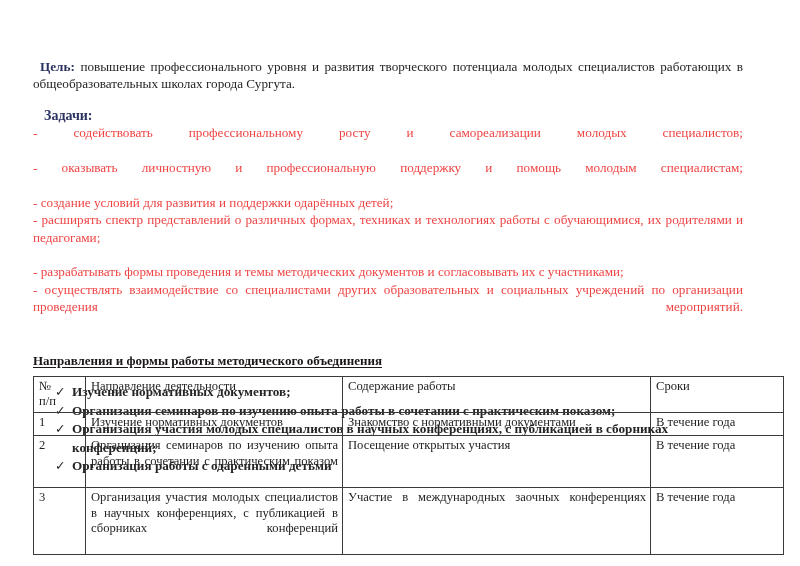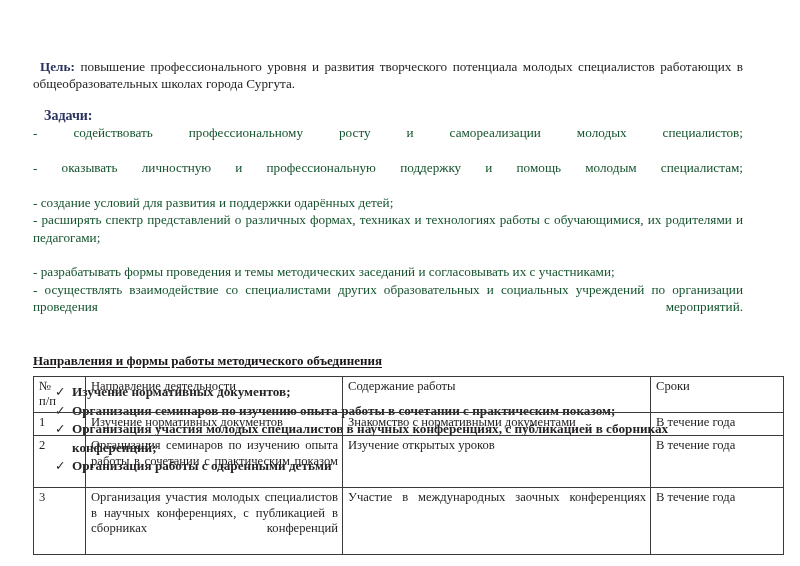--- a/index.html
+++ b/index.html
@@ -62,21 +62,21 @@
   }
   .spacer-md { height: 14px; }
   .spacer-lg { height: 19px; }
 
   .task-line {
     font-size: 13.2px;
     line-height: 17.4px;
     text-align: justify;
     text-justify: inter-word;
     margin: 0;
-    color: #14532d;
+    color: #ef4444;
   }
   .task-line:after {
     content: "";
     display: inline-block;
     width: 100%;
   }
   .task-line.nojust { text-align: left; }
   .task-line.nojust:after { display: none; }
 
   
@@ -164,21 +164,21 @@
       <span>повышение профессионального уровня и развития творческого потенциала молодых специалистов работающих в общеобразовательных школах города Сургута.</span></p>
 
     <div class="spacer-md"></div>
 
     <p class="tasks-title">Задачи:</p>
 
     <p class="task-line">- содействовать профессиональному росту и самореализации молодых специалистов;</p>
     <p class="task-line">- оказывать личностную и профессиональную поддержку и помощь молодым специалистам;</p>
     <p class="task-line nojust">-  создание условий для развития и поддержки одарённых детей;</p>
     <p class="task-line">- расширять спектр представлений о различных формах, техниках и технологиях работы с обучающимися, их родителями и педагогами;</p>
-    <p class="task-line nojust">- разрабатывать формы проведения и темы методических заседаний и согласовывать их с участниками;</p>
+    <p class="task-line nojust">- разрабатывать формы проведения и темы методических документов и согласовывать их с участниками;</p>
     <p class="task-line">- осуществлять взаимодействие со специалистами других образовательных и социальных учреждений по организации проведения мероприятий.</p>
 
     <div class="spacer-lg"></div>
 
     <p class="section-heading">Направления и формы работы методического объединения</p>
 
     <div class="spacer-md"></div>
 
     <ul class="checklist">
       <li class="check-item">
@@ -217,21 +217,21 @@
         <tr class="row-1">
           <td class="c-num">1</td>
           <td class="c-dir">Изучение нормативных документов</td>
           <td class="c-cont">Знакомство с нормативными документами</td>
           <td class="c-term">В течение года</td>
         </tr>
 
         <tr class="row-2">
           <td class="c-num">2</td>
           <td class="c-dir j">Организация семинаров по изучению опыта работы в сочетании с практическим показом</td>
-          <td class="c-cont">Изучение открытых уроков</td>
+          <td class="c-cont">Посещение открытых участия</td>
           <td class="c-term">В течение года</td>
         </tr>
 
         <tr class="row-3">
           <td class="c-num">3</td>
           <td class="c-dir j">Организация участия молодых специалистов в научных конференциях, с публикацией в сборниках конференций</td>
           <td class="c-cont j">Участие в международных заочных конференциях</td>
           <td class="c-term">В течение года</td>
         </tr>
       </tbody>

